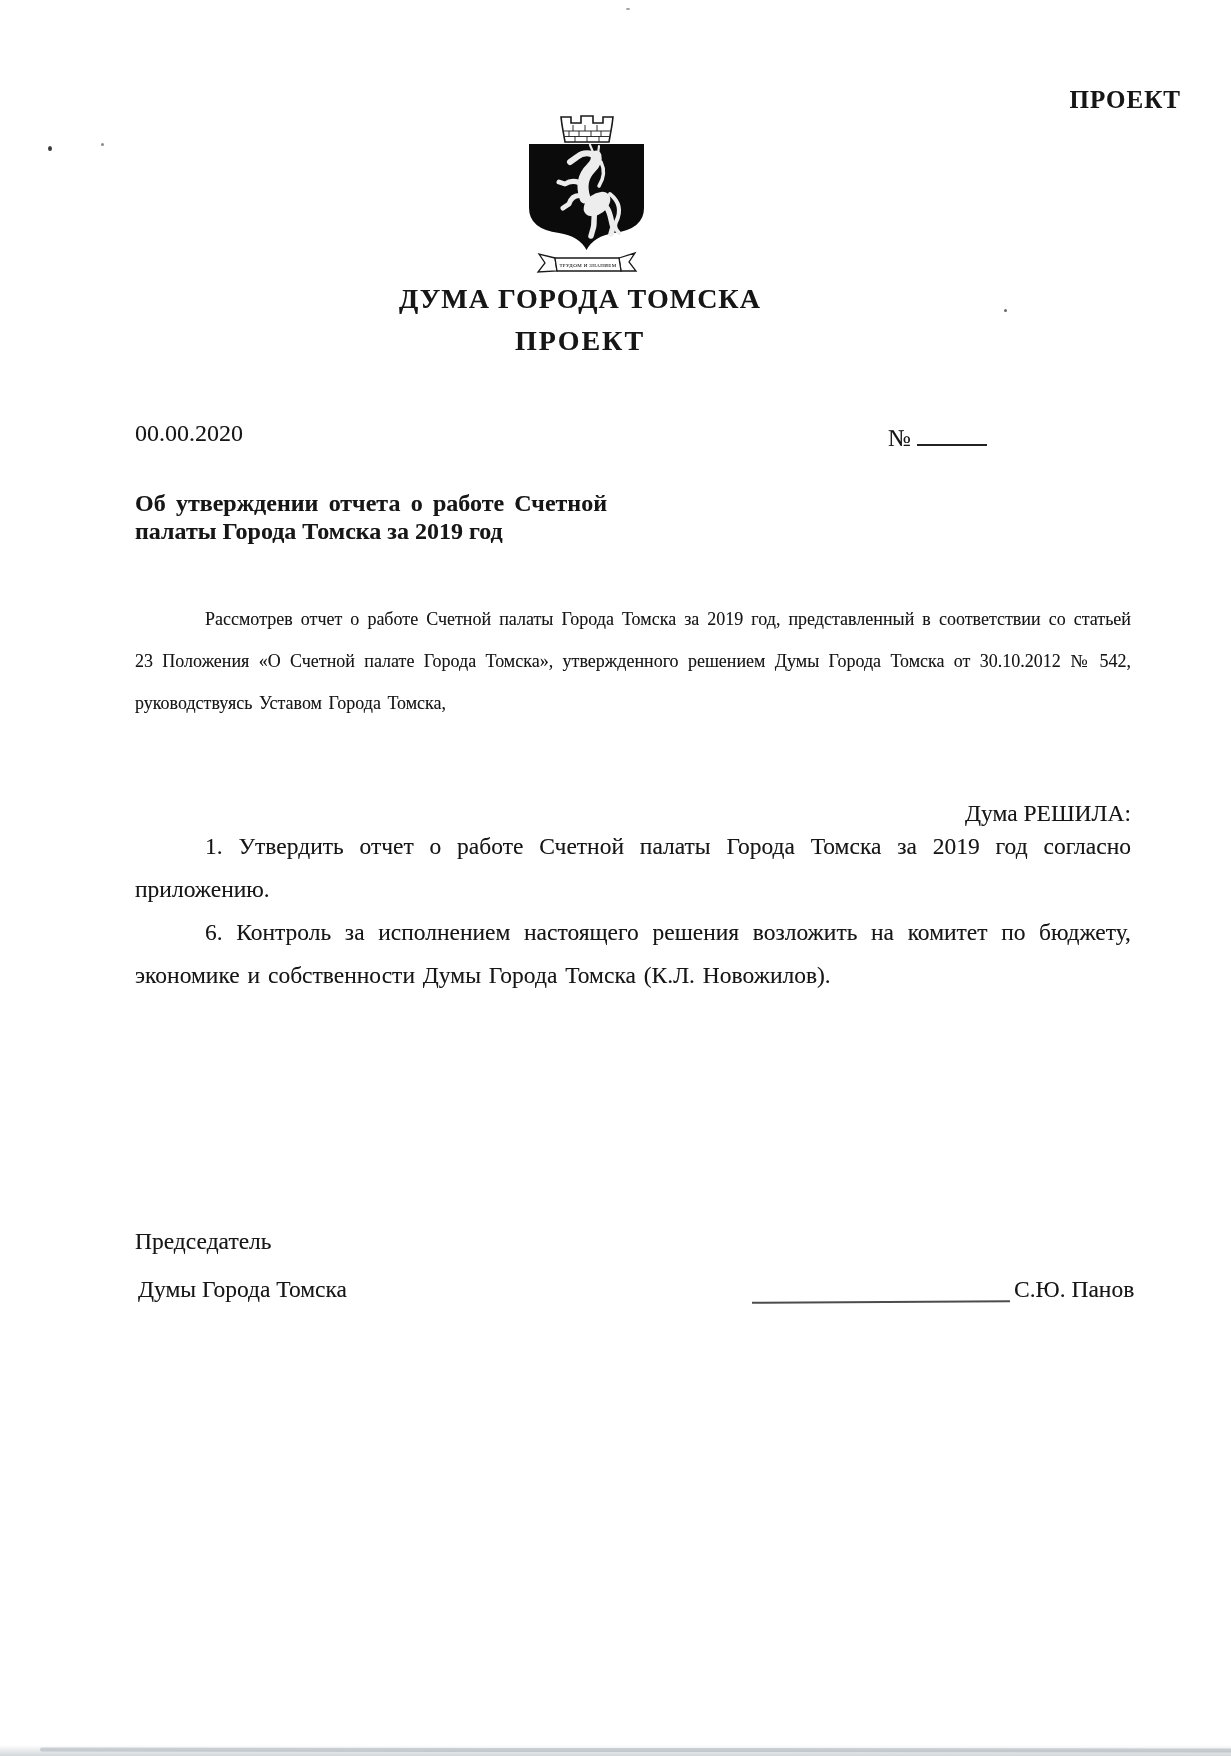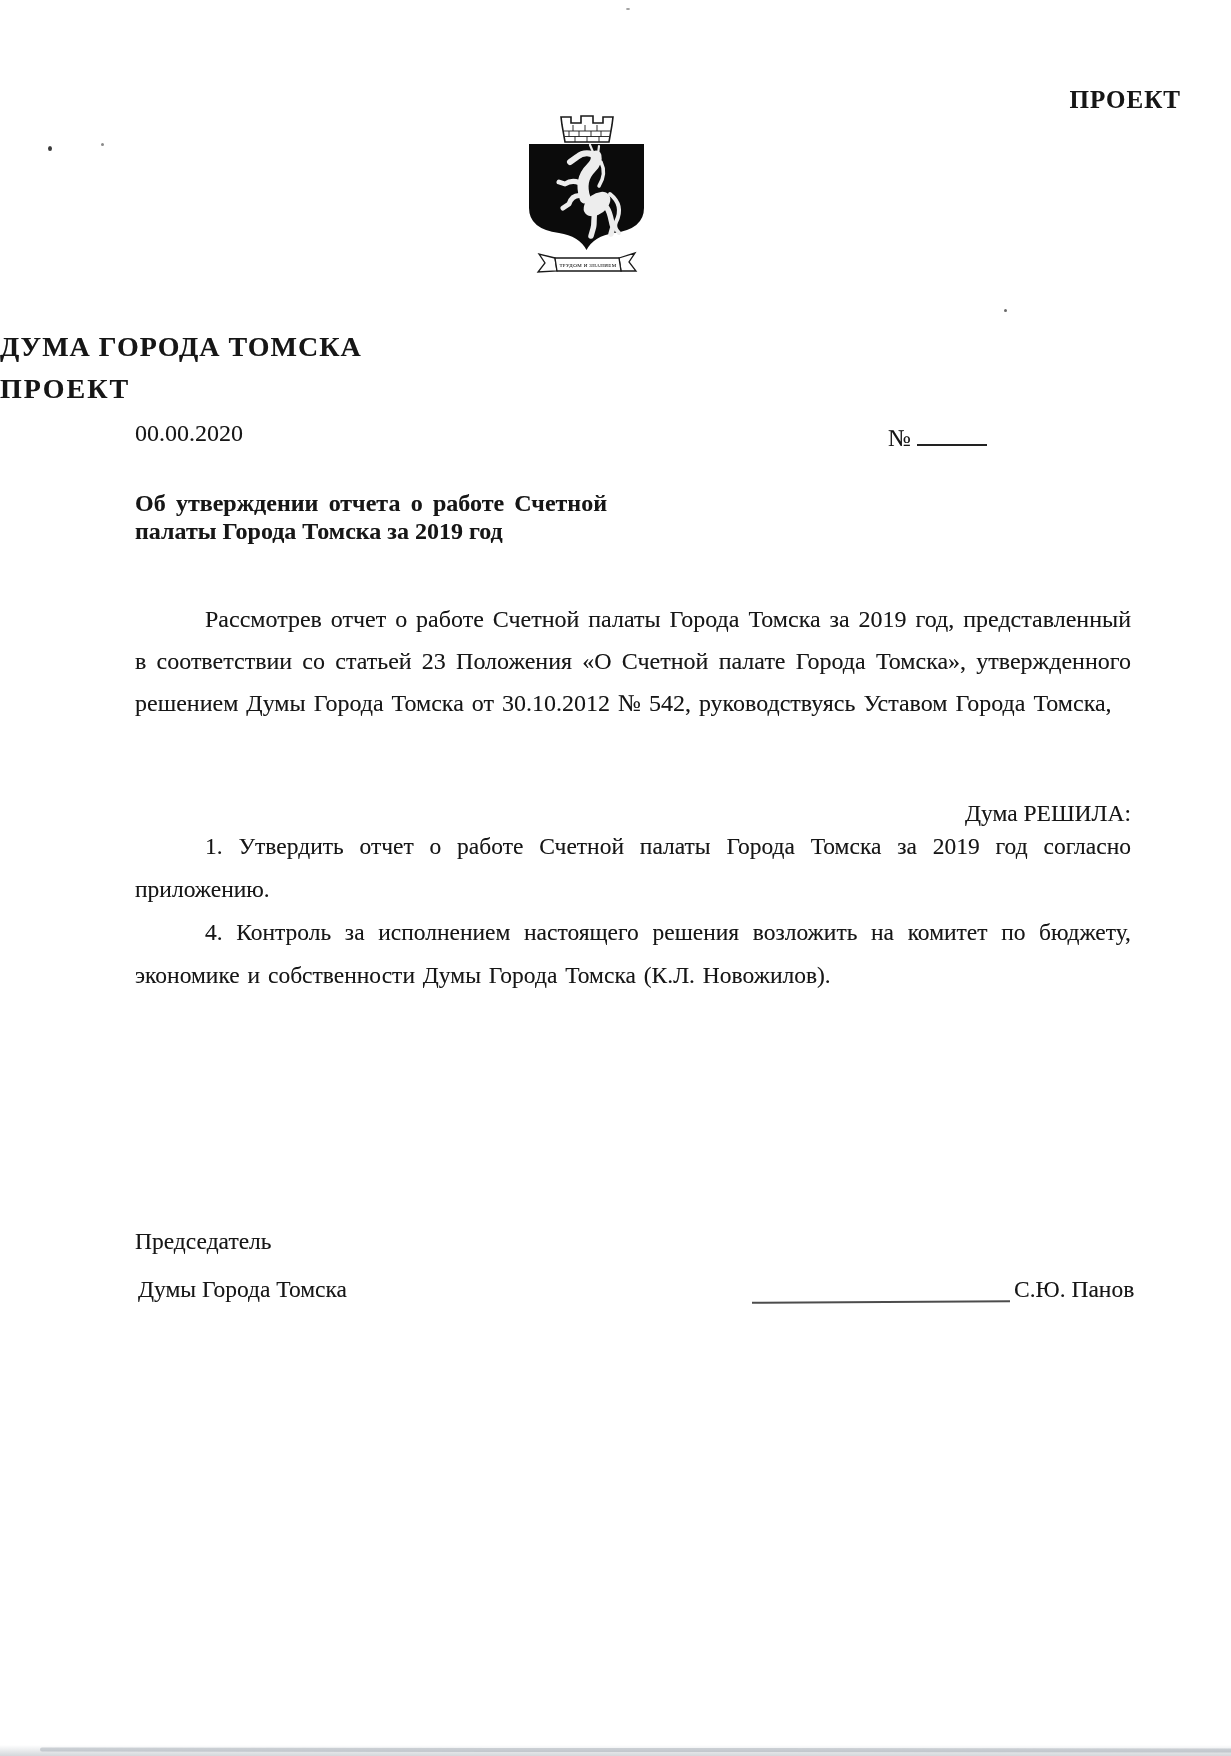--- a/index.html
+++ b/index.html
@@ -11,34 +11,34 @@
     color:#161616;
     overflow:hidden;
     text-shadow:0 0 .4px rgba(20,20,20,.35);
     padding-left:34px;
   }
   .draft{
     position:absolute;top:86px;right:84px;
     font-size:25px;font-weight:bold;letter-spacing:1px;
   }
   .emblem{position:absolute;top:112px;left:525px;}
-  .center-wide{position:absolute;left:0;width:1160px;margin-top:48px;}
+  .center-wide{position:absolute;left:0;width:1160px;text-align:center;}
   .org{top:283px;font-size:28px;font-weight:bold;letter-spacing:1px;}
   .doctype{top:325px;font-size:28px;font-weight:bold;letter-spacing:2px;}
   .date{position:absolute;top:420px;left:135px;font-size:24px;}
   .numblock{position:absolute;top:420px;left:888px;font-size:24px;}
   .numline{display:inline-block;width:70px;height:24px;margin-left:6px;border-bottom:2px solid #222;}
   .title{
     position:absolute;top:489px;left:135px;width:472px;
     font-size:24px;font-weight:bold;line-height:28px;
   }
   .title .t1{text-align:justify;text-align-last:justify;}
   .preamble{
     position:absolute;top:598px;left:135px;width:996px;
-    font-size:24px;line-height:42px;
+    font-size:18px;line-height:42px;
     text-align:justify;text-indent:70px;word-spacing:2px;
   }
   .resolved{
     position:absolute;top:800px;left:135px;width:996px;
     font-size:23.5px;text-align:right;
   }
   .items{position:absolute;top:825px;left:135px;width:996px;}
   .item{
     margin:0;font-size:23.5px;line-height:43px;
     text-align:justify;text-indent:70px;word-spacing:2px;
@@ -113,21 +113,21 @@
     <div class="t1">Об утверждении отчета о работе Счетной</div>
     <div class="t2">палаты Города Томска за 2019 год</div>
   </div>
 
   <div class="preamble">Рассмотрев отчет о работе Счетной палаты Города Томска за 2019 год, представленный в соответствии со статьей 23 Положения «О Счетной палате Города Томска», утвержденного решением Думы Города Томска от 30.10.2012 № 542, руководствуясь Уставом Города Томска,</div>
 
   <div class="resolved">Дума РЕШИЛА:</div>
 
   <div class="items">
     <p class="item">1. Утвердить отчет о работе Счетной палаты Города Томска за 2019 год согласно приложению.</p>
-    <p class="item">4. Контроль за исполнением настоящего решения возложить на комитет по бюджету, экономике и собственности Думы Города Томска (К.Л. Новожилов).</p>
+    <p class="item">6. Контроль за исполнением настоящего решения возложить на комитет по бюджету, экономике и собственности Думы Города Томска (К.Л. Новожилов).</p>
   </div>
 
   <div class="sig-role1">Председатель</div>
   <div class="sig-role2">Думы Города Томска</div>
   <div class="sig-underline"></div>
   <div class="sig-name">С.Ю. Панов</div>
 
   <div class="speck s1"></div>
   <div class="speck s2"></div>
   <div class="speck s3"></div>

